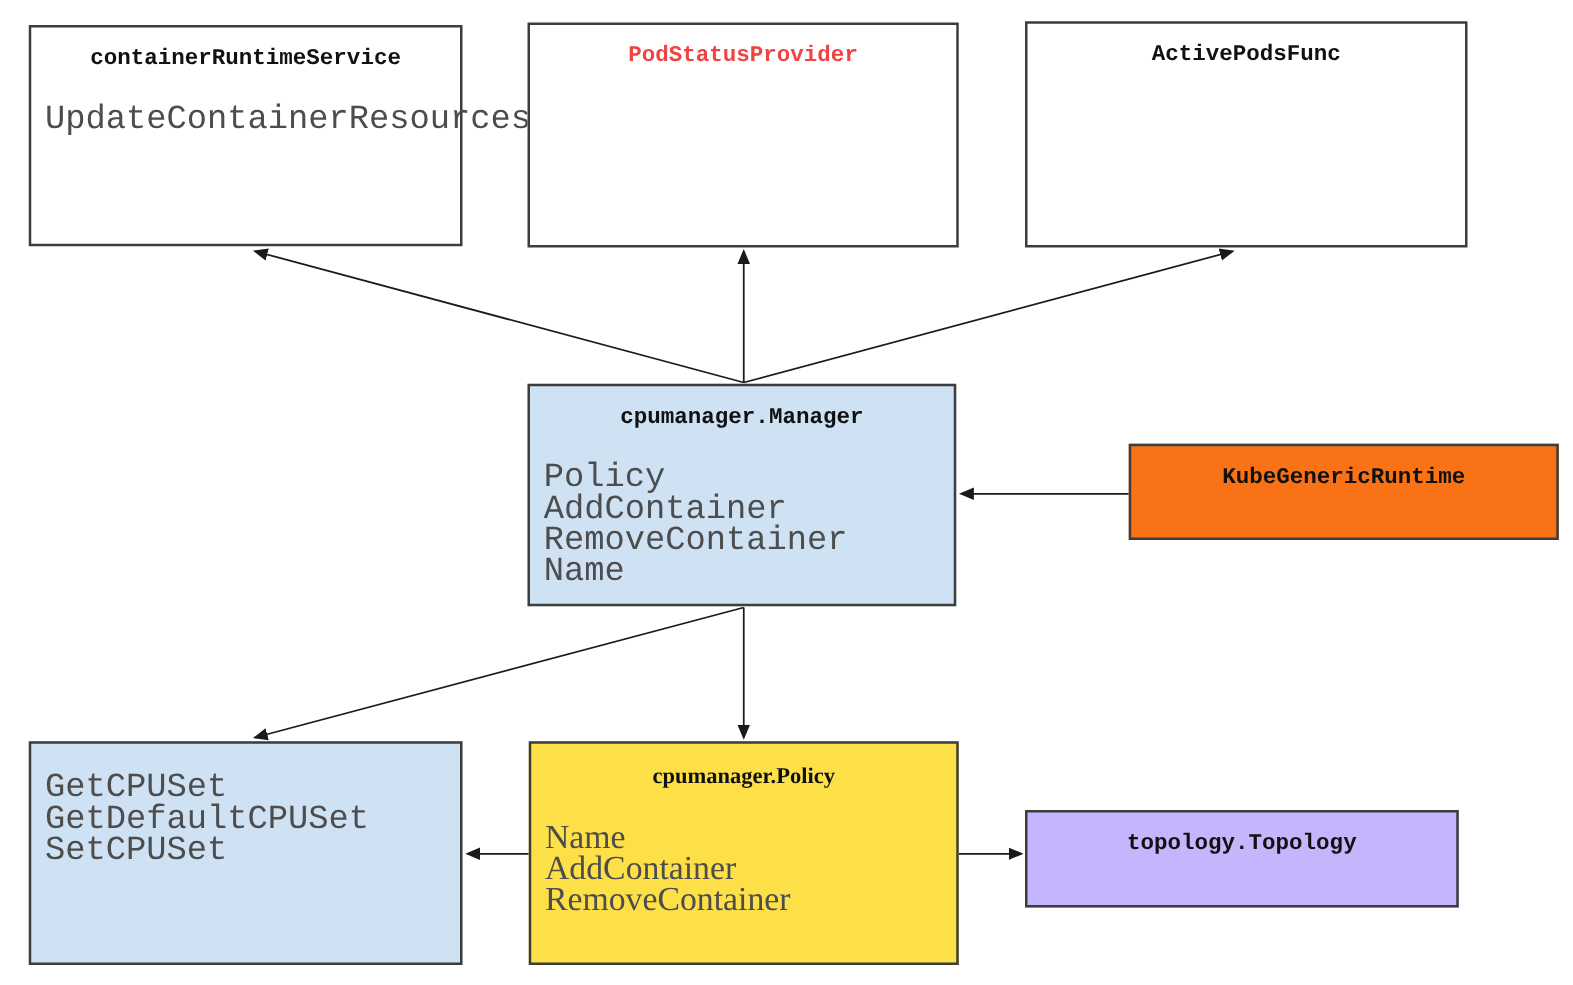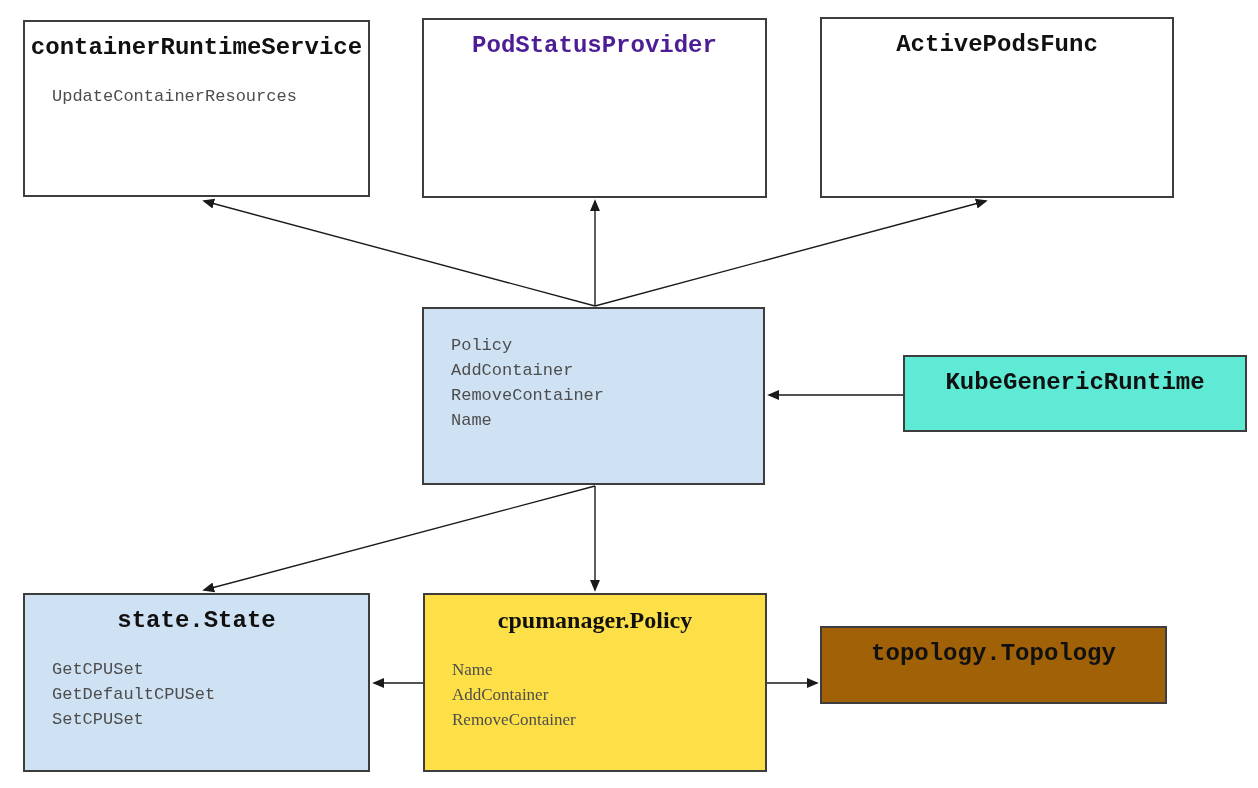--- a/index.html
+++ b/index.html
@@ -27,31 +27,30 @@
     position: absolute;
     box-sizing: border-box;
     border: 2px solid #3d3d3d;
   }
   .node.white { background: #ffffff; }
   .node.blue  { background: #cfe2f3; }
   .node-title {
     padding-top: 13px;
     text-align: center;
     font-weight: bold;
-    font-size: 24px;
+    font-size: 18px;
     line-height: 25px;
     letter-spacing: 0;
     white-space: pre;
   }
   .node-members {
     padding: 24px 0 0 11px;
-    font-size: 17px;
+    font-size: 27px;
     line-height: 25px;
     white-space: pre;
-    margin-left: 16px;
   }
   .member-line { height: 25px; }
 </style>
 </head>
 <body>
 
 <div id="diagram" style="width: 1258px; height: 788px; background: rgb(255, 255, 255);">
   <svg id="edge-layer" xmlns="http://www.w3.org/2000/svg" width="1258" height="788">
     <defs>
       <marker id="arrowhead" viewBox="0 0 10 10" refX="8.5" refY="5" markerWidth="8.5" markerHeight="8.5" orient="auto-start-reverse">
@@ -65,35 +64,35 @@
       <line x1="595" y1="486" x2="204" y2="590" class="edge" stroke="#1a1a1a" marker-end="url(#arrowhead)"></line>
       <line x1="595" y1="486" x2="595" y2="590" class="edge" stroke="#1a1a1a" marker-end="url(#arrowhead)"></line>
       <line x1="423" y1="683" x2="374" y2="683" class="edge" stroke="#1a1a1a" marker-end="url(#arrowhead)"></line>
       <line x1="767" y1="683" x2="817" y2="683" class="edge" stroke="#1a1a1a" marker-end="url(#arrowhead)"></line>
     </svg>
 <div class="node white" style="left: 23px; top: 20px; width: 347px; height: 177px; border-color: rgb(61, 61, 61); background: rgb(255, 255, 255);">
       <div class="node-title" style="color: rgb(17, 17, 17);">containerRuntimeService</div>
       <div class="node-members" style="color: rgb(77, 77, 77);"><div class="member-line">UpdateContainerResources</div></div>
     </div>
     <div class="node white" style="left: 422px; top: 18px; width: 345px; height: 180px; border-color: rgb(61, 61, 61); background: rgb(255, 255, 255);">
-      <div class="node-title" style="color: #4c1d95;">PodStatusProvider</div>
+      <div class="node-title" style="color: #ef4444;">PodStatusProvider</div>
     </div>
     <div class="node white" style="left: 820px; top: 17px; width: 354px; height: 181px; border-color: rgb(61, 61, 61); background: rgb(255, 255, 255);">
       <div class="node-title" style="color: rgb(17, 17, 17);">ActivePodsFunc</div>
     </div>
     <div class="node blue" style="left: 422px; top: 307px; width: 343px; height: 178px; border-color: rgb(61, 61, 61); background: rgb(207, 226, 243);">
+      <div class="node-title" style="color: rgb(17, 17, 17);">cpumanager.Manager</div>
       <div class="node-members" style="color: rgb(77, 77, 77);"><div class="member-line">Policy</div><div class="member-line">AddContainer</div><div class="member-line">RemoveContainer</div><div class="member-line">Name</div></div>
     </div>
-    <div class="node white" style="left: 903px; top: 355px; width: 344px; height: 77px; border-color: rgb(61, 61, 61); background: #5eead4;">
+    <div class="node white" style="left: 903px; top: 355px; width: 344px; height: 77px; border-color: rgb(61, 61, 61); background: #f97316;">
       <div class="node-title" style="color: rgb(17, 17, 17);">KubeGenericRuntime</div>
     </div>
     <div class="node blue" style="left: 23px; top: 593px; width: 347px; height: 179px; border-color: rgb(61, 61, 61); background: rgb(207, 226, 243);">
-      <div class="node-title" style="color: rgb(17, 17, 17);">state.State</div>
       <div class="node-members" style="color: rgb(77, 77, 77);"><div class="member-line">GetCPUSet</div><div class="member-line">GetDefaultCPUSet</div><div class="member-line">SetCPUSet</div></div>
     </div>
     <div class="node blue" style="left: 423px; top: 593px; width: 344px; height: 179px; border-color: rgb(61, 61, 61); background: #fde047; font-family: Liberation Serif, serif;">
       <div class="node-title" style="color: rgb(17, 17, 17);">cpumanager.Policy</div>
       <div class="node-members" style="color: rgb(77, 77, 77);"><div class="member-line">Name</div><div class="member-line">AddContainer</div><div class="member-line">RemoveContainer</div></div>
     </div>
-    <div class="node blue" style="left: 820px; top: 626px; width: 347px; height: 78px; border-color: rgb(61, 61, 61); background: #a16207;">
+    <div class="node blue" style="left: 820px; top: 648px; width: 347px; height: 78px; border-color: rgb(61, 61, 61); background: #c4b5fd;">
       <div class="node-title" style="color: rgb(17, 17, 17);">topology.Topology</div>
     </div>
   </div>
 
 </body></html>

